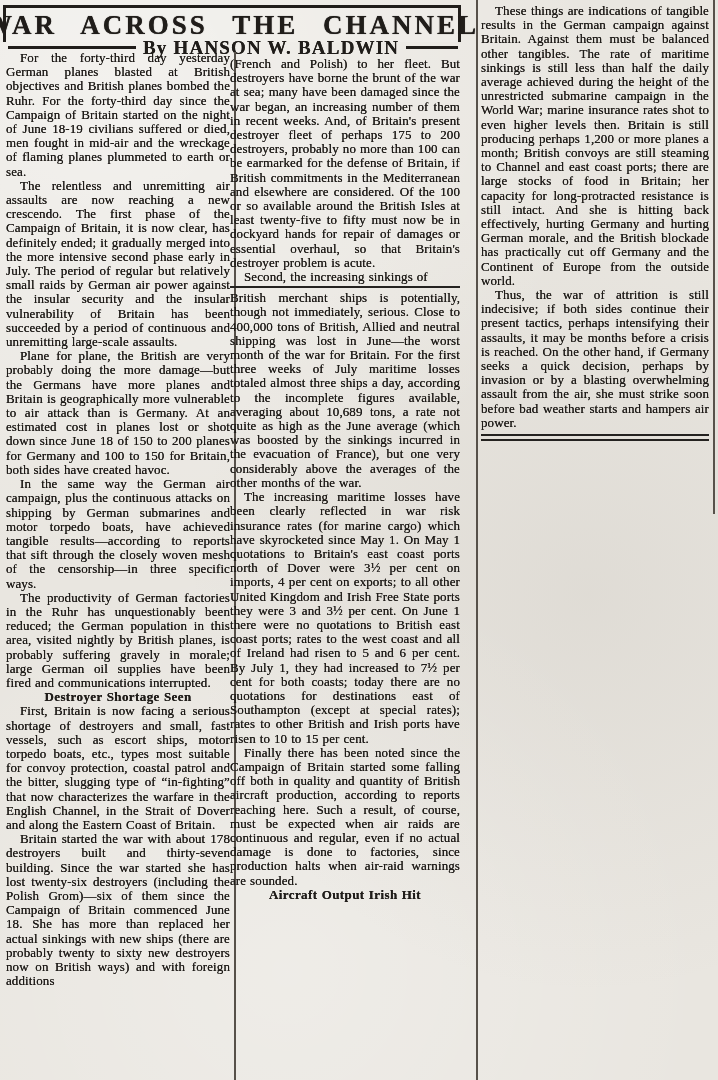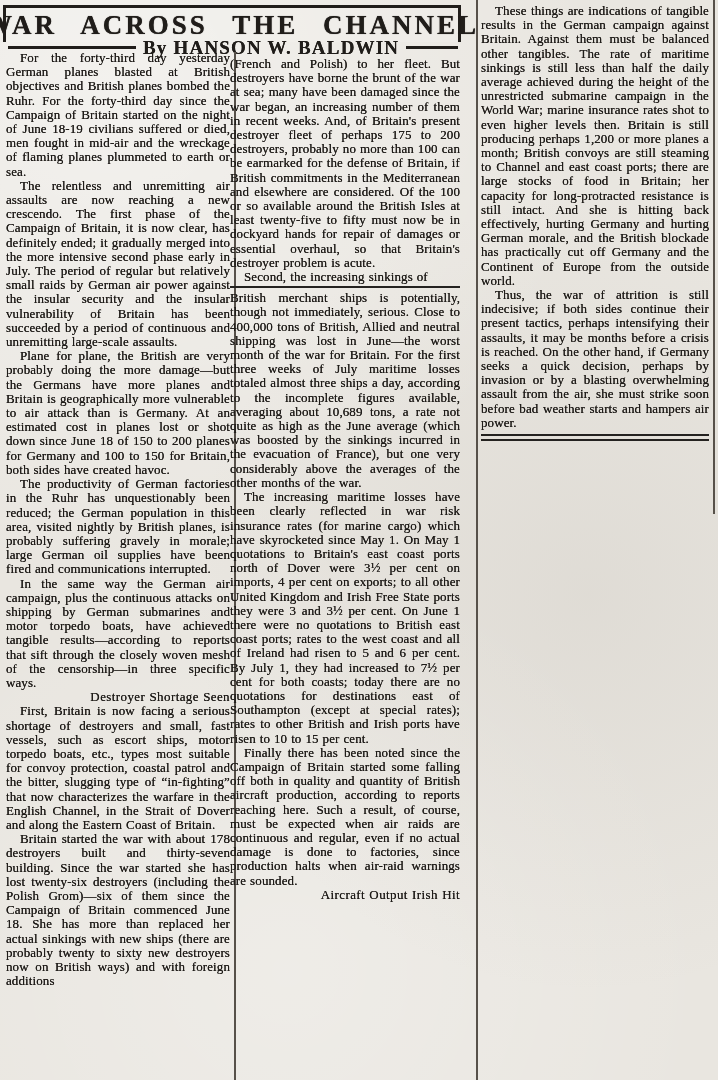--- a/index.html
+++ b/index.html
@@ -43,21 +43,21 @@
   .col {
     position: absolute; font-size: 13px; line-height: 14.2px;
     text-align: justify; overflow: hidden; letter-spacing: 0.1px; word-spacing: 0.6px;
   }
   #col1 { left: 6px;   top: 51px; width: 224px; height: 1021px; }
   #col2 { left: 230px; top: 57px; width: 230px; height: 1021px; }
   #col3 { left: 481px; top: 4px;  width: 228px; }
   .col p { margin: 0; text-indent: 14px; }
   .col p.flush { text-indent: 0; }
   .subhead {
-    font-weight: normal; text-align: right; text-indent: 0 !important;
+    font-weight: bold; text-align: center; text-indent: 0 !important;
     margin: 3px 0 2px; letter-spacing: 0.4px;
   }
 
   
   .vrule { position: absolute; width: 1.5px; background: #57514a; }
   #vrule-1 { left: 234px; top: 52px; height: 1028px; }
   #vrule-2 { left: 476px; top: 0;    height: 1080px; }
   #vrule-3 { left: 713px; top: 0;    height: 514px; }
   .section-rule { height: 2px; background: #242220; margin: 2px 0 3px; }
   .end-rule {
@@ -78,22 +78,22 @@
 </div>
 
 <div class="vrule" id="vrule-1"></div>
 <div class="vrule" id="vrule-2"></div>
 <div class="vrule" id="vrule-3"></div>
 
 <div class="col ink-text" id="col1">
   <p>For the forty-third day yesterday German planes blasted at British objectives and British planes bombed the Ruhr. For the forty-third day since the Campaign of Britain started on the night of June 18-19 civilians suffered or died, men fought in mid-air and the wreckage of flaming planes plummeted to earth or sea.</p>
   <p>The relentless and unremitting air assaults are now reaching a new crescendo. The first phase of the Campaign of Britain, it is now clear, has definitely ended; it gradually merged into the more intensive second phase early in July. The period of regular but relatively small raids by German air power against the insular security and the insular vulnerability of Britain has been succeeded by a period of continuous and unremitting large-scale assaults.</p>
   <p>Plane for plane, the British are very probably doing the more damage—but the Germans have more planes and Britain is geographically more vulnerable to air attack than is Germany. At an estimated cost in planes lost or shot down since June 18 of 150 to 200 planes for Germany and 100 to 150 for Britain, both sides have created havoc.</p>
+  <p>In the same way the German air campaign, plus the continuous attacks on shipping by German submarines and motor torpedo boats, have achieved tangible results—according to reports that sift through the closely woven mesh of the censorship—in three specific ways.</p>
   <p>The productivity of German factories in the Ruhr has unquestionably been reduced; the German population in this area, visited nightly by British planes, is probably suffering gravely in morale; large German oil supplies have been fired and communications interrupted.</p>
-  <p>In the same way the German air campaign, plus the continuous attacks on shipping by German submarines and motor torpedo boats, have achieved tangible results—according to reports that sift through the closely woven mesh of the censorship—in three specific ways.</p>
   <p class="subhead">Destroyer Shortage Seen</p>
   <p>First, Britain is now facing a serious shortage of destroyers and small, fast vessels, such as escort ships, motor torpedo boats, etc., types most suitable for convoy protection, coastal patrol and the bitter, slugging type of “in-fighting” that now characterizes the warfare in the English Channel, in the Strait of Dover and along the Eastern Coast of Britain.</p>
   <p>Britain started the war with about 178 destroyers built and thirty-seven building. Since the war started she has lost twenty-six destroyers (including the Polish Grom)—six of them since the Campaign of Britain commenced June 18. She has more than replaced her actual sinkings with new ships (there are probably twenty to sixty new destroyers now on British ways) and with foreign additions</p>
 </div>
 
 <div class="col ink-text" id="col2">
   <p class="flush">(French and Polish) to her fleet. But destroyers have borne the brunt of the war at sea; many have been damaged since the war began, an increasing number of them in recent weeks. And, of Britain's present destroyer fleet of perhaps 175 to 200 destroyers, probably no more than 100 can be earmarked for the defense of Britain, if British commitments in the Mediterranean and elsewhere are considered. Of the 100 or so available around the British Isles at least twenty-five to fifty must now be in dockyard hands for repair of damages or essential overhaul, so that Britain's destroyer problem is acute.</p>
   <p>Second, the increasing sinkings of</p>
   <div class="section-rule"></div>
   <p class="flush">British merchant ships is potentially, though not immediately, serious. Close to 400,000 tons of British, Allied and neutral shipping was lost in June—the worst month of the war for Britain. For the first three weeks of July maritime losses totaled almost three ships a day, according to the incomplete figures available, averaging about 10,689 tons, a rate not quite as high as the June average (which was boosted by the sinkings incurred in the evacuation of France), but one very considerably above the averages of the other months of the war.</p>

